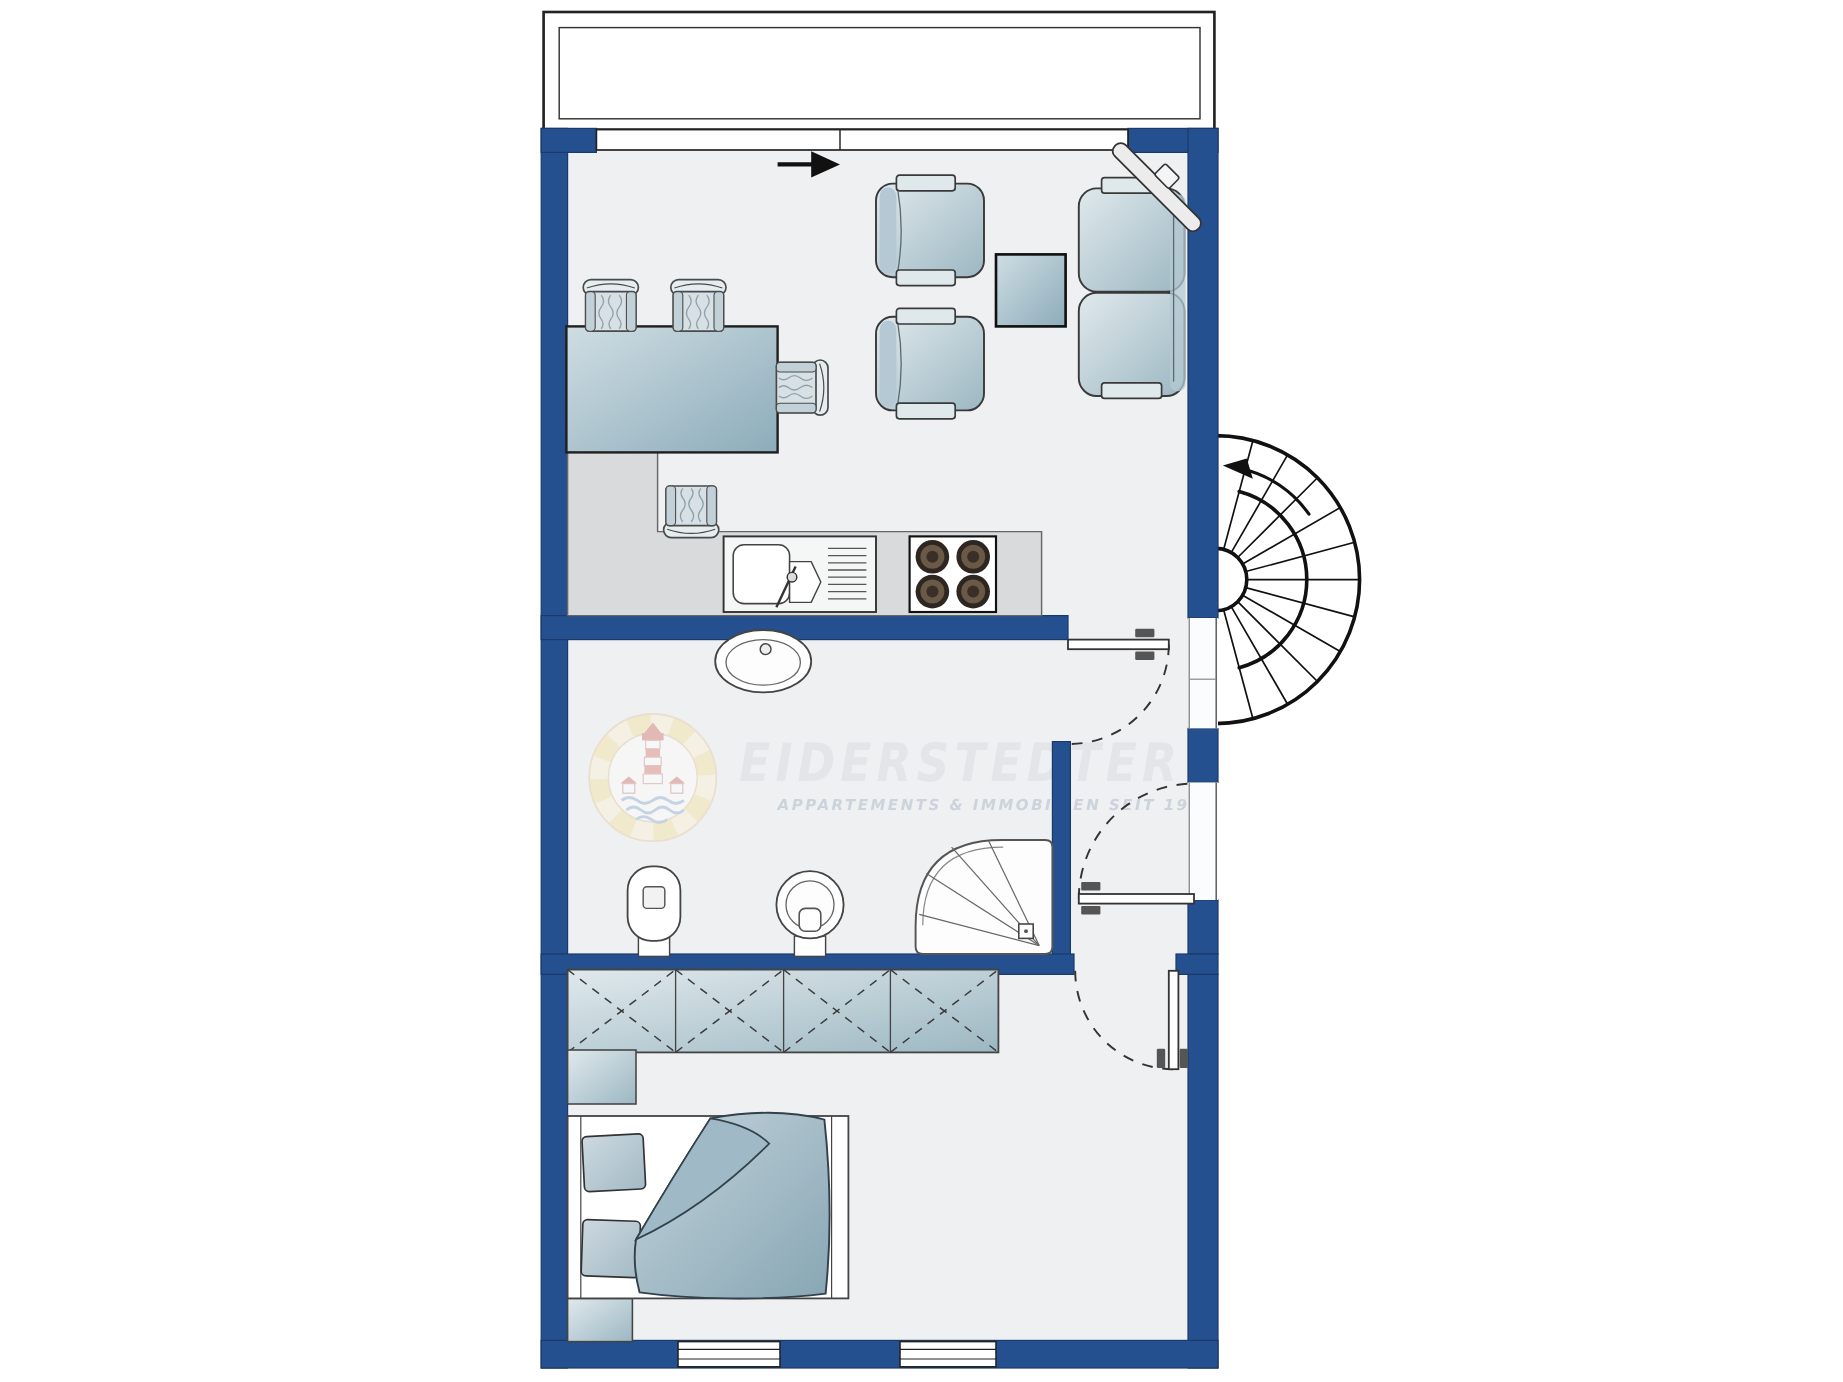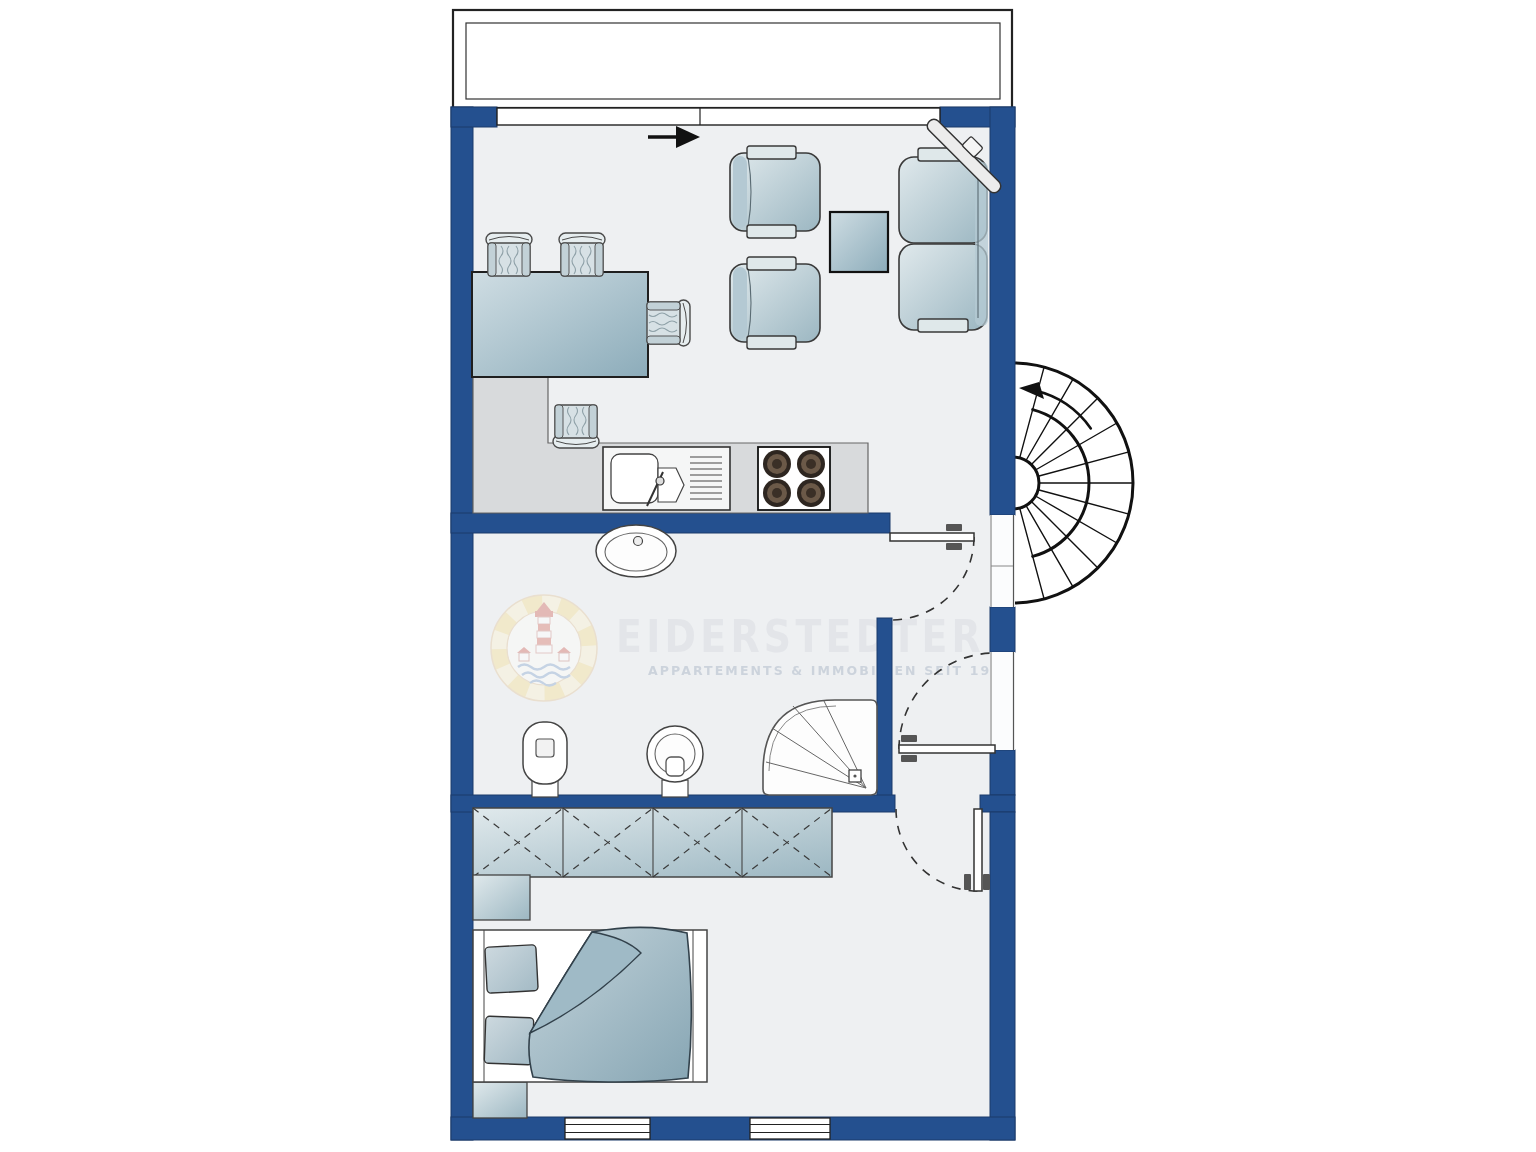--- a/index.html
+++ b/index.html
@@ -1,21 +1,21 @@
 <!DOCTYPE html>
 <html><head>
 <meta charset="utf-8">
 <style>
   html,body{margin:0;padding:0;background:#ffffff;}
   #stage{position:relative;width:1536px;height:1152px;background:#ffffff;overflow:hidden;
          font-family:"Liberation Sans", sans-serif;}
   #floor{position:absolute;left:451px;top:107px;width:564px;height:1033px;background:#eef0f2;}
   #watermark{position:absolute;left:0;top:0;width:1536px;height:1152px;pointer-events:none;}
   #wm-logo{position:absolute;left:486px;top:592px;width:116px;height:114px;opacity:.5;}
-  #wm-text{position:absolute;left:616px;top:615px;width:500px;}
+  #wm-text{position:absolute;left:616px;top:615px;width:500px;font-style:italic;}
   #wm-brand{font-family:"DejaVu Sans", sans-serif;font-weight:bold;font-size:44px;
             letter-spacing:5px;color:#e3e5e9;transform:scaleX(.86);transform-origin:left top;
             white-space:nowrap;line-height:1;}
   #wm-tagline{font-family:"DejaVu Sans", sans-serif;font-weight:bold;font-size:12.5px;
             letter-spacing:2.1px;color:#ccd3dc;margin-top:4px;padding-left:32px;white-space:nowrap;}
   #plan{position:absolute;left:0;top:0;}
 </style>
 </head>
 <body>
 

